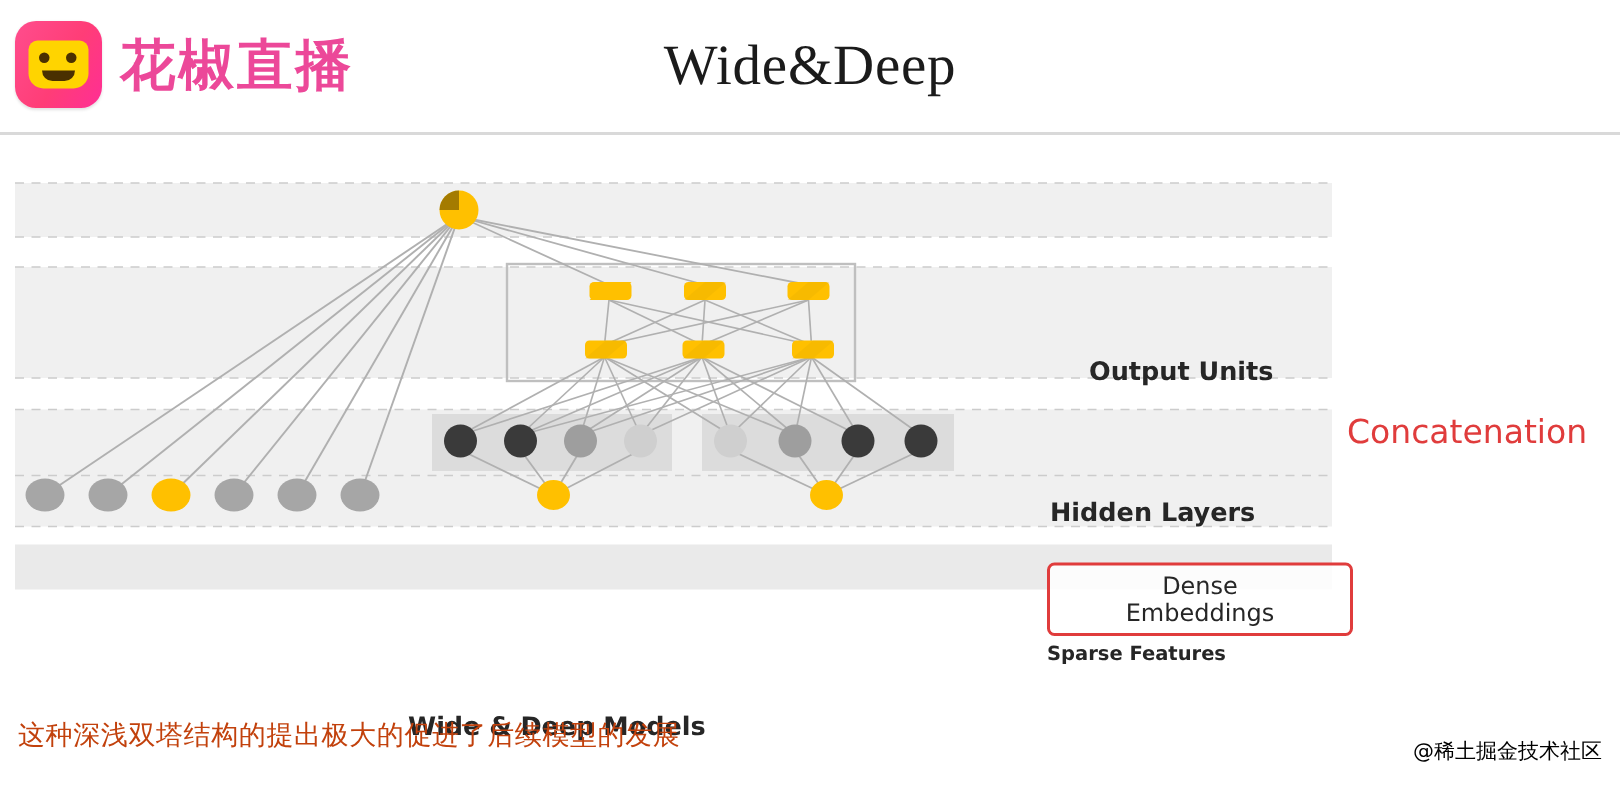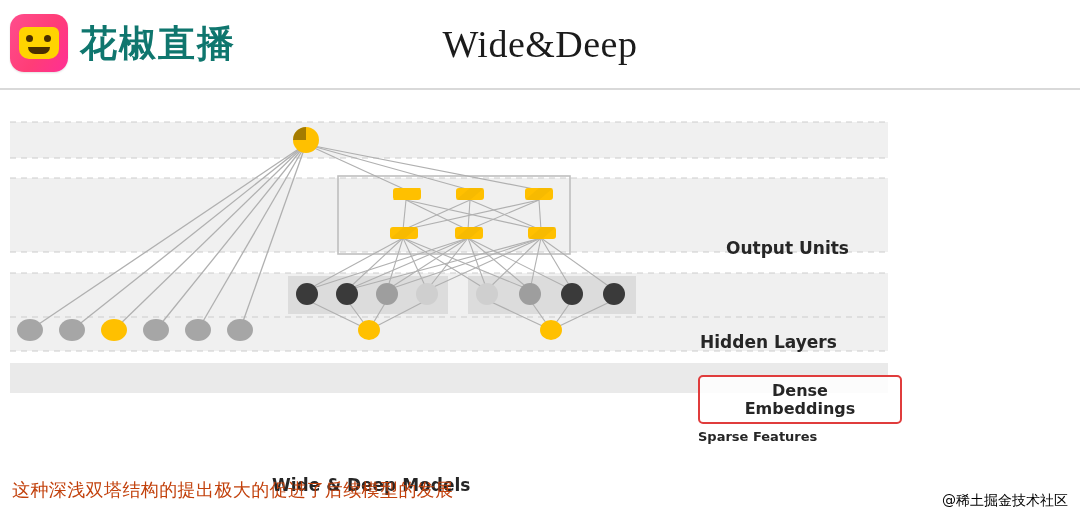--- a/index.html
+++ b/index.html
@@ -63,21 +63,21 @@
     top: 20px;
     width: 22px;
     height: 7px;
     background: #4a3000;
     border-radius: 0 0 11px 11px;
   }
   .brand-name {
     font-family: "DejaVu Sans", sans-serif;
     font-size: 37px;
     font-weight: 700;
-    color: #0f766e;
+    color: #ec4899;
     letter-spacing: 2px;
     line-height: 1;
   }
 
   .slide-title {
     position: absolute;
     left: 0;
     top: 22px;
     width: 1080px;
     text-align: center;
@@ -134,21 +134,21 @@
     border: 2px solid #e03c3c;
     border-radius: 5px;
     display: flex;
     flex-direction: column;
     align-items: center;
     justify-content: center;
     background: rgba(255,255,255,0.85);
   }
   .dense-box span {
     font-family: "DejaVu Sans", sans-serif;
-    font-weight: 700;
+    font-weight: 400;
     font-size: 16px;
     color: #262626;
     line-height: 1.12;
   }
 
   .concat {
     position: absolute;
     left: 898px;
     top: 276px;
     font-family: "DejaVu Sans", sans-serif;
@@ -341,17 +341,18 @@
     <div class="fig-label lbl-hidden">Hidden Layers</div>
     <div class="fig-label lbl-sparse">Sparse Features</div>
     <div class="fig-label lbl-wide">Wide &amp; Deep Models</div>
 
     <div class="dense-box">
       <span>Dense</span>
       <span>Embeddings</span>
     </div>
   </div>
 
+  <div class="concat">Concatenation</div>
 
   <div class="caption">这种深浅双塔结构的提出极大的促进了后续模型的发展</div>
   <div class="watermark">@稀土掘金技术社区</div>
 
 </div>
 
 </body></html>

